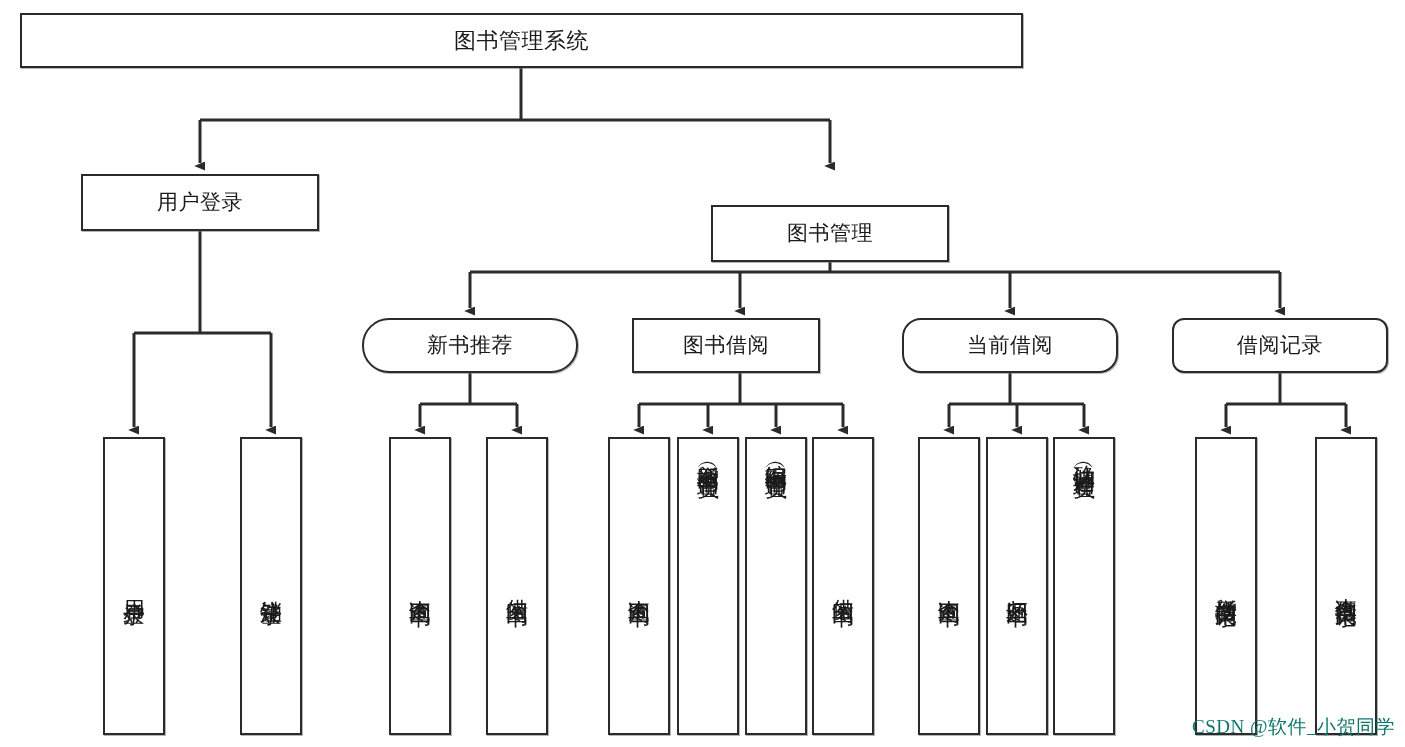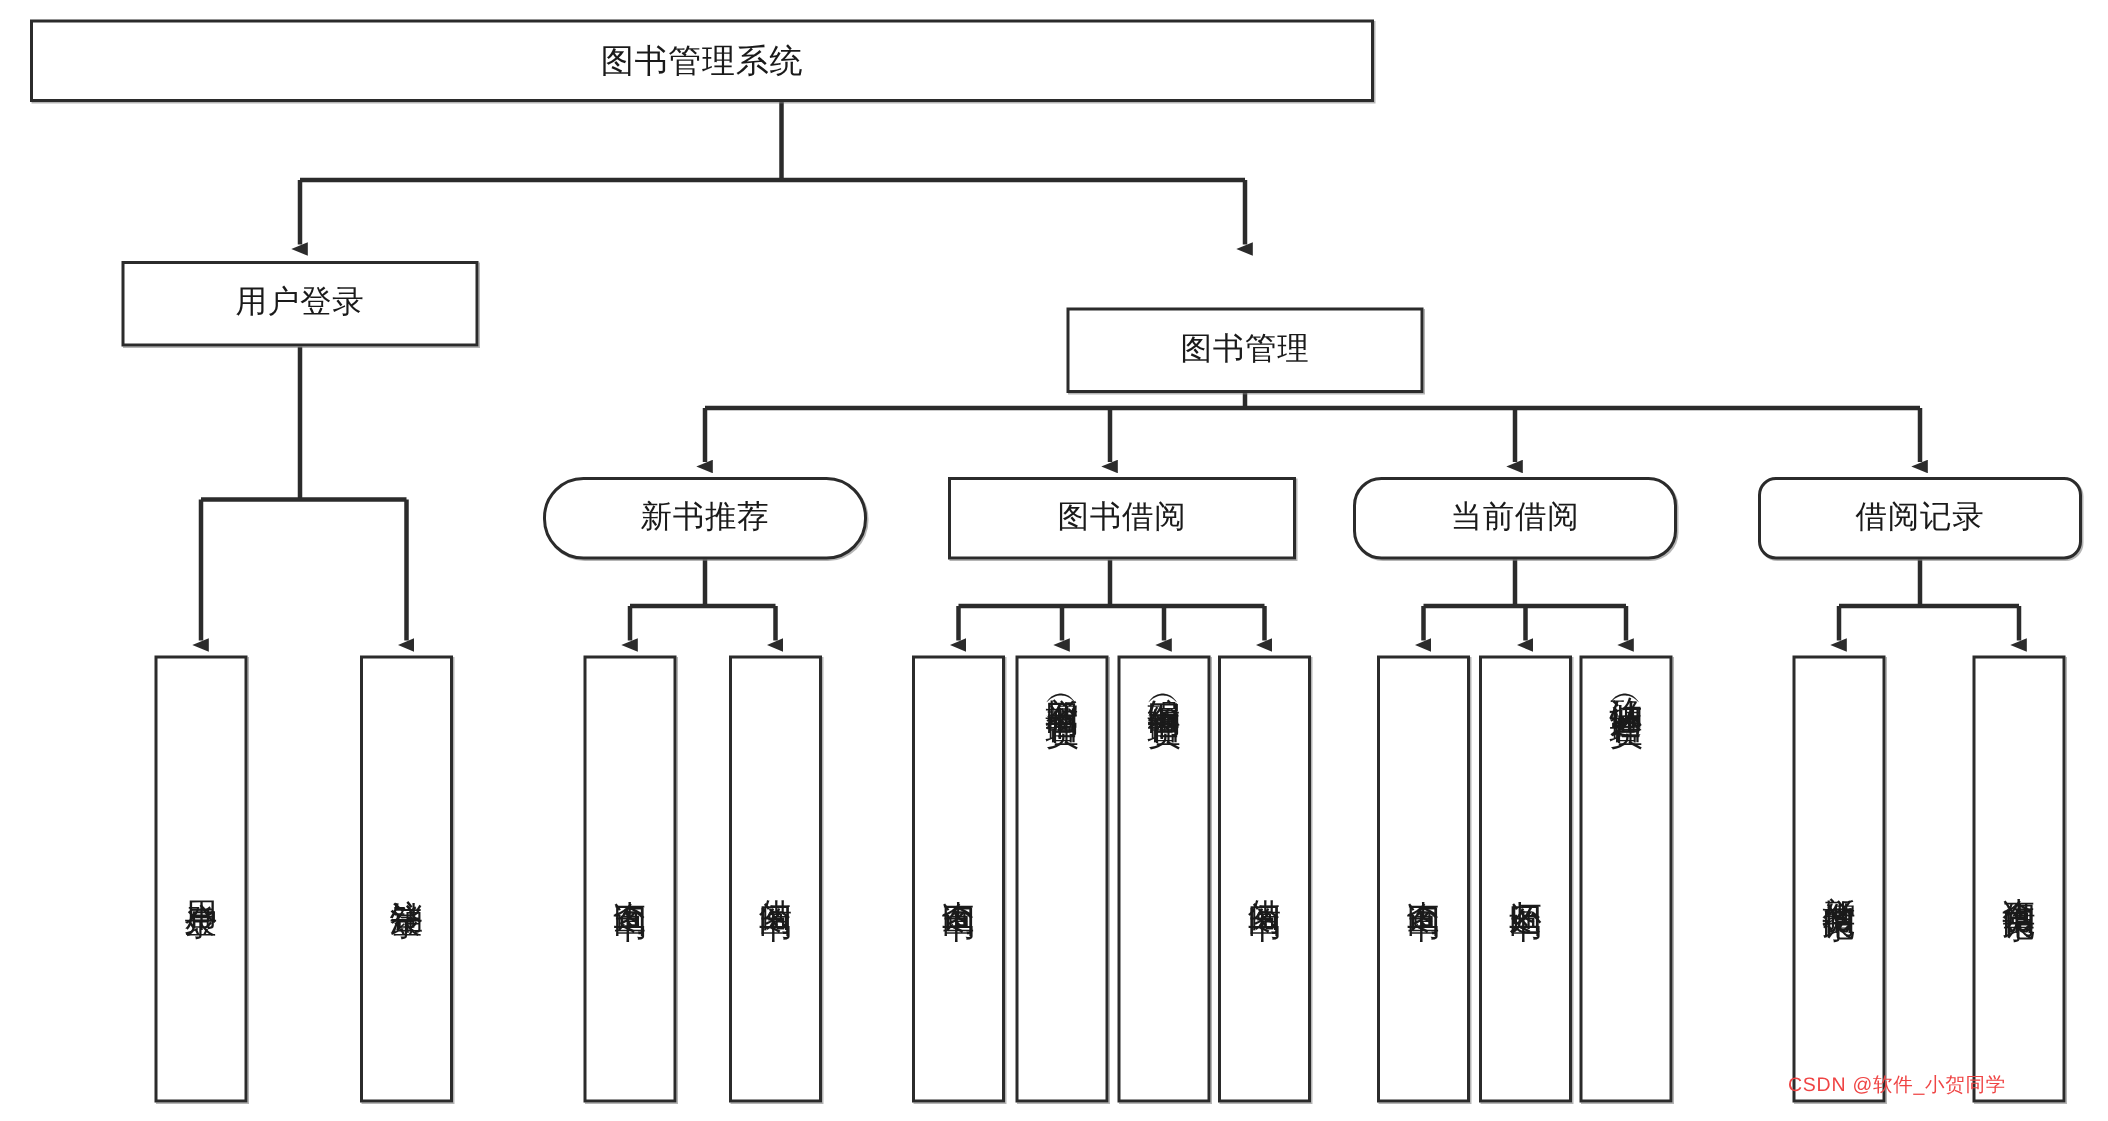--- a/index.html
+++ b/index.html
@@ -60,25 +60,25 @@
     letter-spacing: 2px;
     white-space: nowrap;
     margin: 0 auto;
   }
   .node.v.tall .node-label { padding-top: 2px; }
   .node.v.centered { align-items: center; padding-top: 0; }
   #watermark {
     position: absolute;
     left: 1192px;
     top: 714px;
-    font-size: 13px;
-    color: #ef4444;
+    font-size: 19px;
+    color: #0f766e;
     letter-spacing: 0.5px;
     white-space: nowrap;
-    font-family: Liberation Sans, sans-serif;
+    font-family: Liberation Serif, serif;
   }
 </style>
 </head>
 <body>
 
 <div id="diagram-root">
 
   <svg id="connectors" viewBox="0 0 1405 747" width="1405" height="747" xmlns="http://www.w3.org/2000/svg">
     <defs>
       <marker id="arrow" markerWidth="9" markerHeight="11" refX="1.5" refY="5.2" orient="auto" markerUnits="userSpaceOnUse">
@@ -122,37 +122,37 @@
       <path d="M1017,404 L1017,427" marker-end="url(#arrow)"></path>
       <path d="M1084,404 L1084,427" marker-end="url(#arrow)"></path>
 
       <path d="M1280,373 L1280,404"></path>
       <path d="M1226,404 L1346,404"></path>
       <path d="M1226,404 L1226,427" marker-end="url(#arrow)"></path>
       <path d="M1346,404 L1346,427" marker-end="url(#arrow)"></path>
     </g>
   </svg>
 
-  <div class="node h root" style="left:20px; top:13px; width:896px; height:55px;">
+  <div class="node h root" style="left:20px; top:13px; width:1003px; height:55px;">
     <span class="node-label">图书管理系统</span>
   </div>
 
   <div class="node h" style="left:81px; top:174px; width:238px; height:57px;">
     <span class="node-label">用户登录</span>
   </div>
 
   <div class="node h" style="left:711px; top:174px; width:238px; height:57px;margin-top:31px;">
     <span class="node-label">图书管理</span>
   </div>
 
   <div class="node h" style="left:362px; top:318px; width:216px; height:55px;border-radius:27px;">
     <span class="node-label">新书推荐</span>
   </div>
 
-  <div class="node h" style="left:632px; top:318px; width:232px; height:55px;">
+  <div class="node h" style="left:632px; top:318px; width:188px; height:55px;">
     <span class="node-label">图书借阅</span>
   </div>
 
   <div class="node h" style="left:902px; top:318px; width:216px; height:55px;border-radius:19px;">
     <span class="node-label">当前借阅</span>
   </div>
 
   <div class="node h" style="left:1172px; top:318px; width:216px; height:55px;border-radius:12px;">
     <span class="node-label">借阅记录</span>
   </div>

